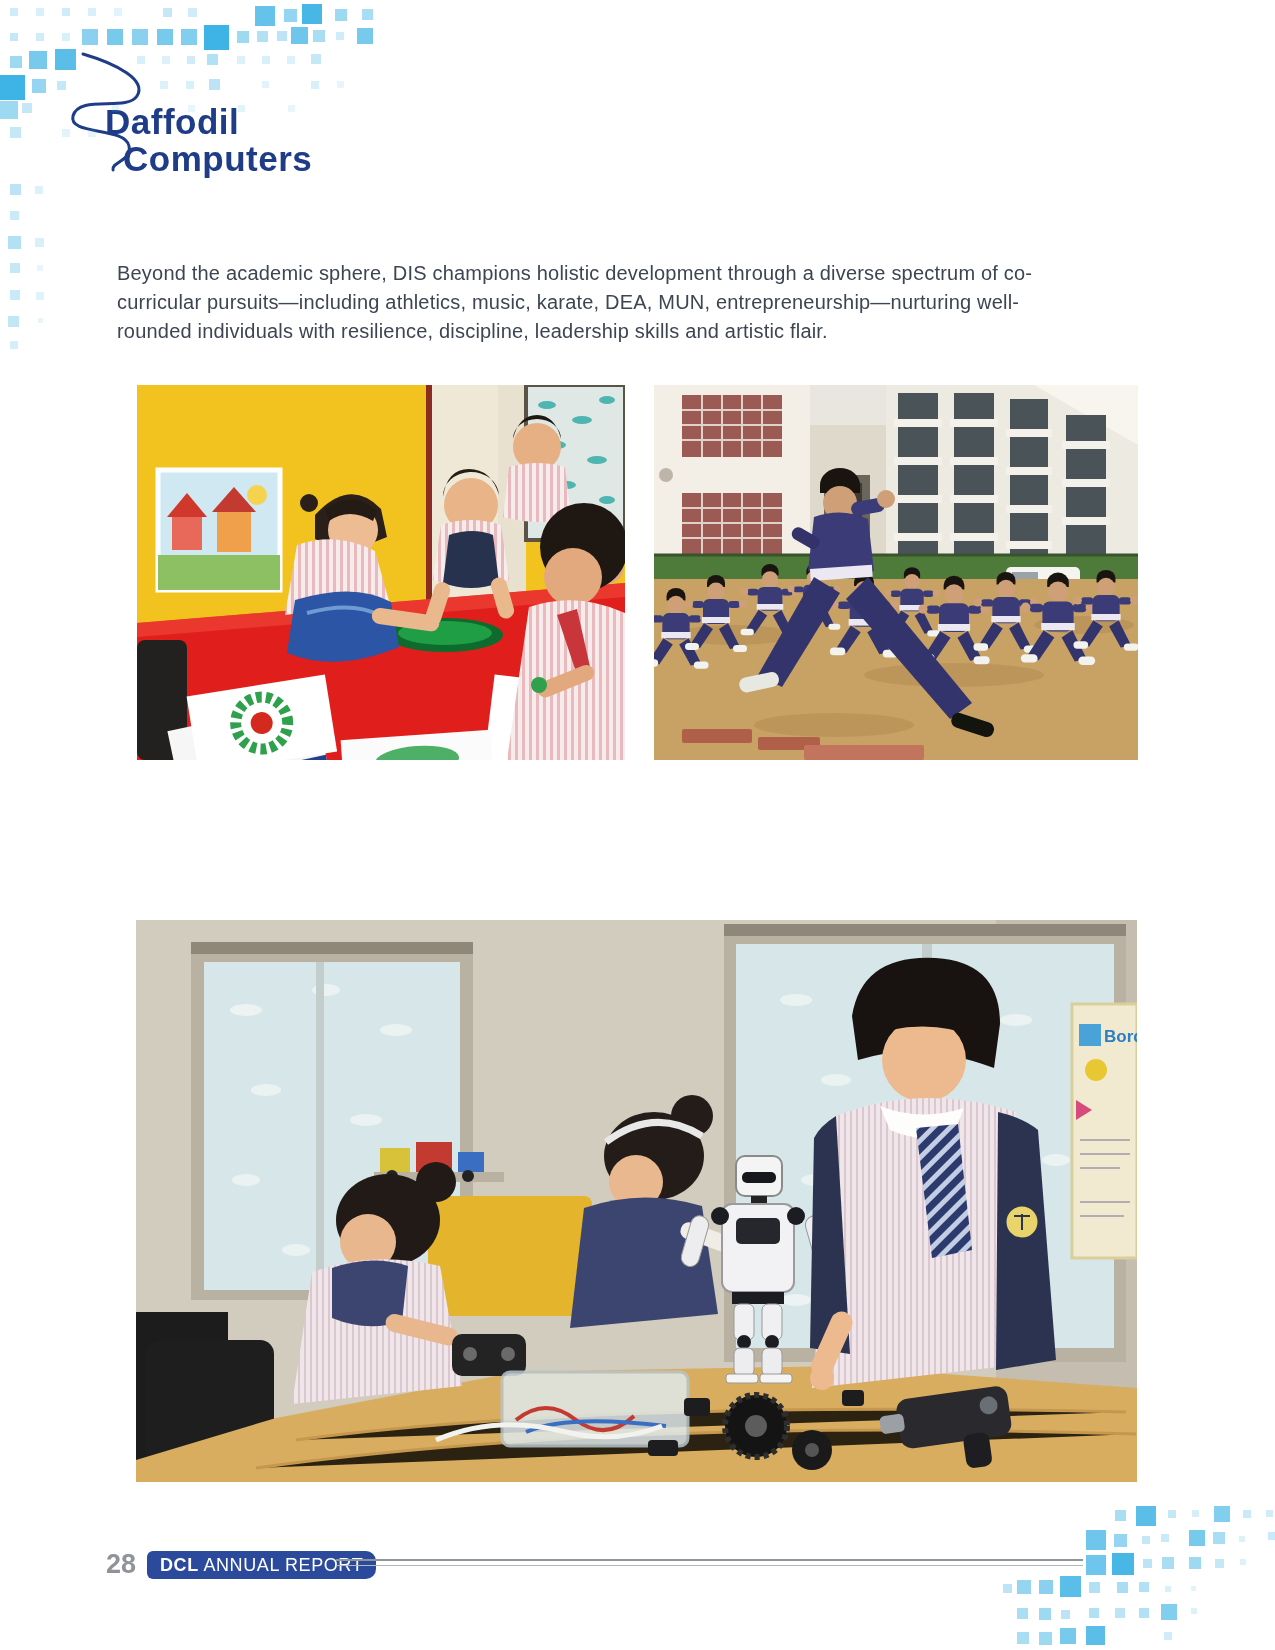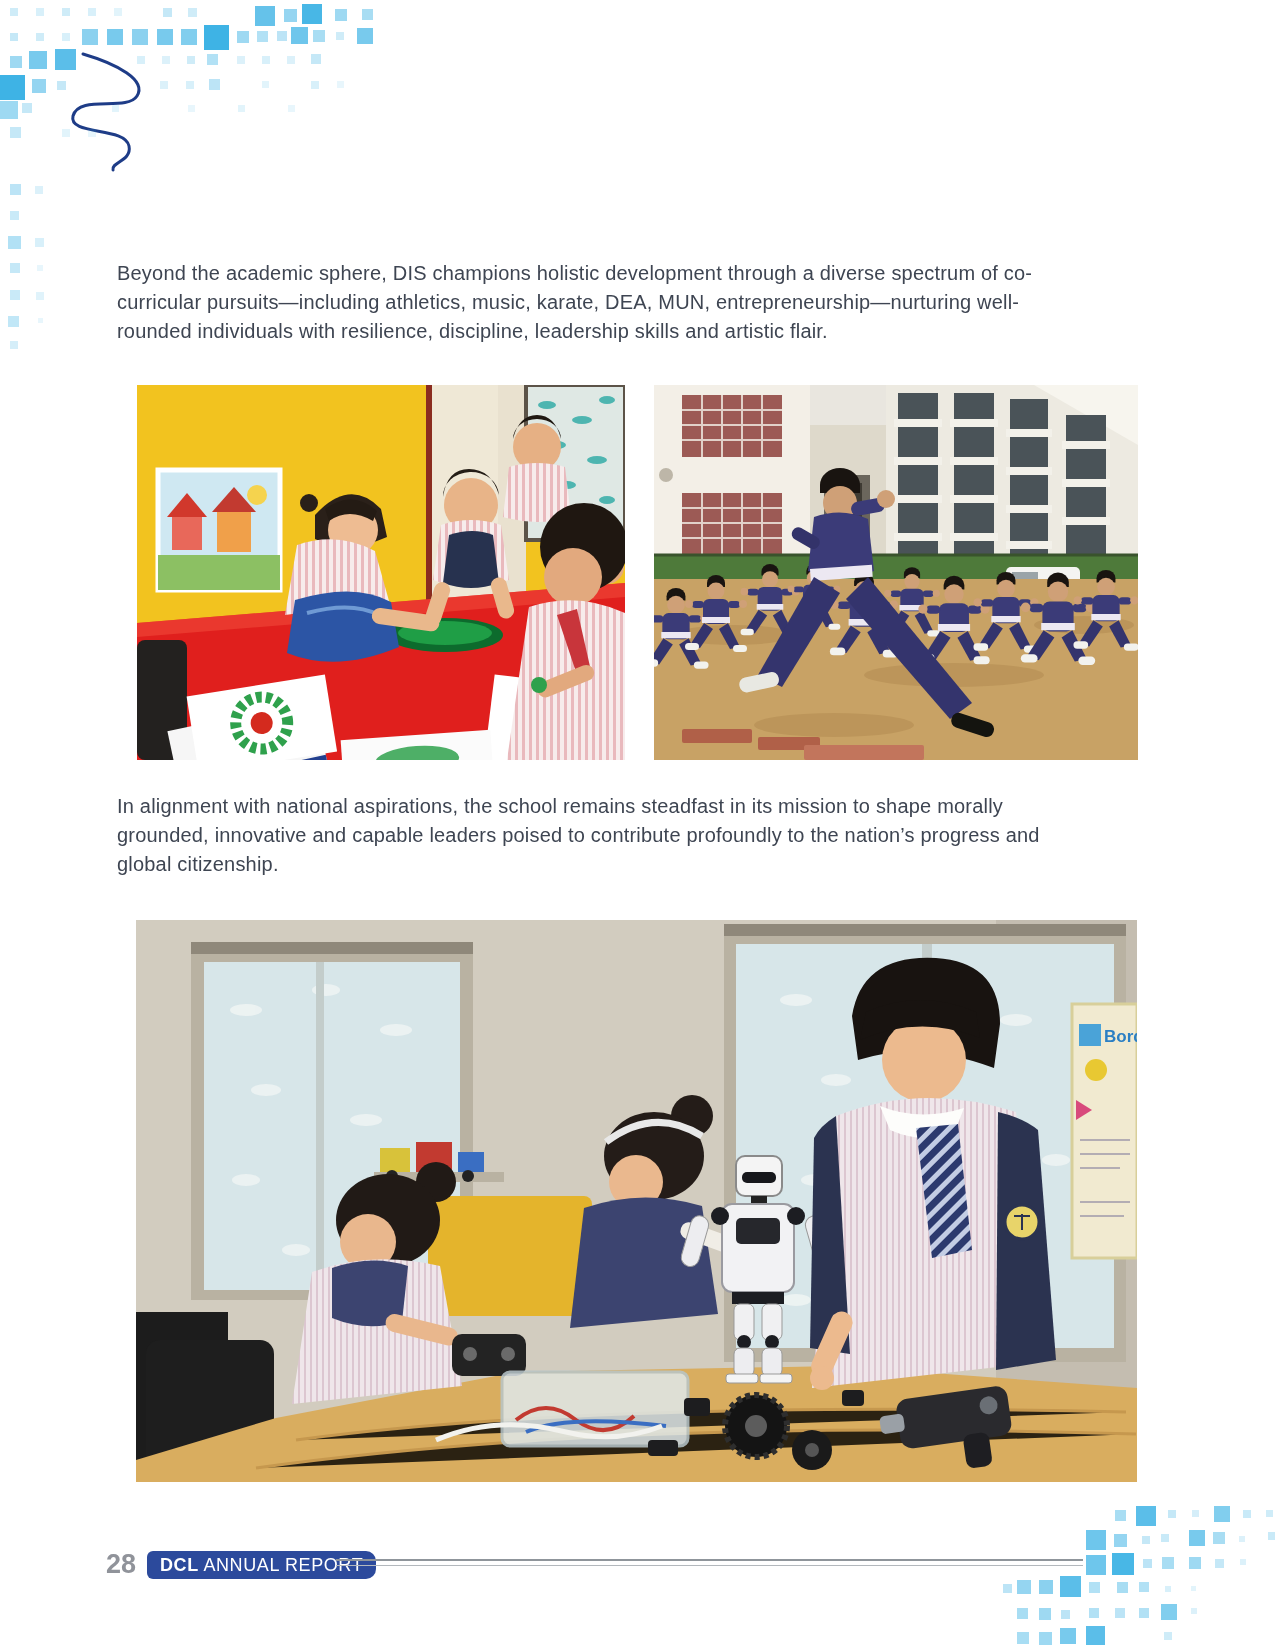--- a/index.html
+++ b/index.html
@@ -46,20 +46,24 @@
 <div class="page">
 
   <div id="mosaicTop"></div>
   <div id="mosaicBottom"></div>
 
   <svg class="swoosh" width="130" height="140" viewBox="0 0 130 140">
     <path d="M28 12 C 62 22, 92 38, 82 54 C 72 70, 24 52, 18 74
              C 13 94, 70 84, 74 104 C 77 119, 56 120, 58 128" fill="none" stroke="#1e3c87" stroke-width="3" stroke-linecap="round"></path>
   </svg>
 
+  <div class="logo">
+    <div class="l1">Daffodil</div>
+    <div class="l2">Computers</div>
+  </div>
 
   <p class="para p1">Beyond the academic sphere, DIS champions holistic development through a diverse spectrum of co-curricular pursuits—including athletics, music, karate, DEA, MUN, entrepreneurship—nurturing well-rounded individuals with resilience, discipline, leadership skills and artistic flair.</p>
 
   <div class="photo ph1">
     <svg viewBox="0 0 488 375">
       <defs>
         <pattern id="p1s" width="7" height="7" patternUnits="userSpaceOnUse">
           <rect width="7" height="7" fill="#f7ecec"></rect>
             <rect width="3" height="7" fill="#e9b9bd"></rect>
         </pattern>
@@ -278,21 +282,20 @@
       </g>
 
       <g fill="#b06048">
         <rect x="28" y="344" width="70" height="14" rx="2"></rect>
         <rect x="104" y="352" width="62" height="13" rx="2"></rect>
         <rect x="150" y="360" width="120" height="15" rx="2" fill="#c2755c"></rect>
       </g>
     </svg>
   </div>
 
-  <p class="para p2">In alignment with national aspirations, the school remains steadfast in its mission to shape morally grounded, innovative and capable leaders poised to contribute profoundly to the nation’s progress and global citizenship.</p>
 
   <div class="photo ph3">
     <svg viewBox="0 0 1001 562">
       <defs>
         <pattern id="p3s" width="6" height="6" patternUnits="userSpaceOnUse">
           <rect width="6" height="6" fill="#efe6ea"></rect>
             <rect width="2" height="6" fill="#dcc6d0"></rect>
         </pattern>
         <pattern id="p3t" width="12" height="12" patternTransform="rotate(45)" patternUnits="userSpaceOnUse">
           <rect width="12" height="12" fill="#2c3a6e"></rect>

